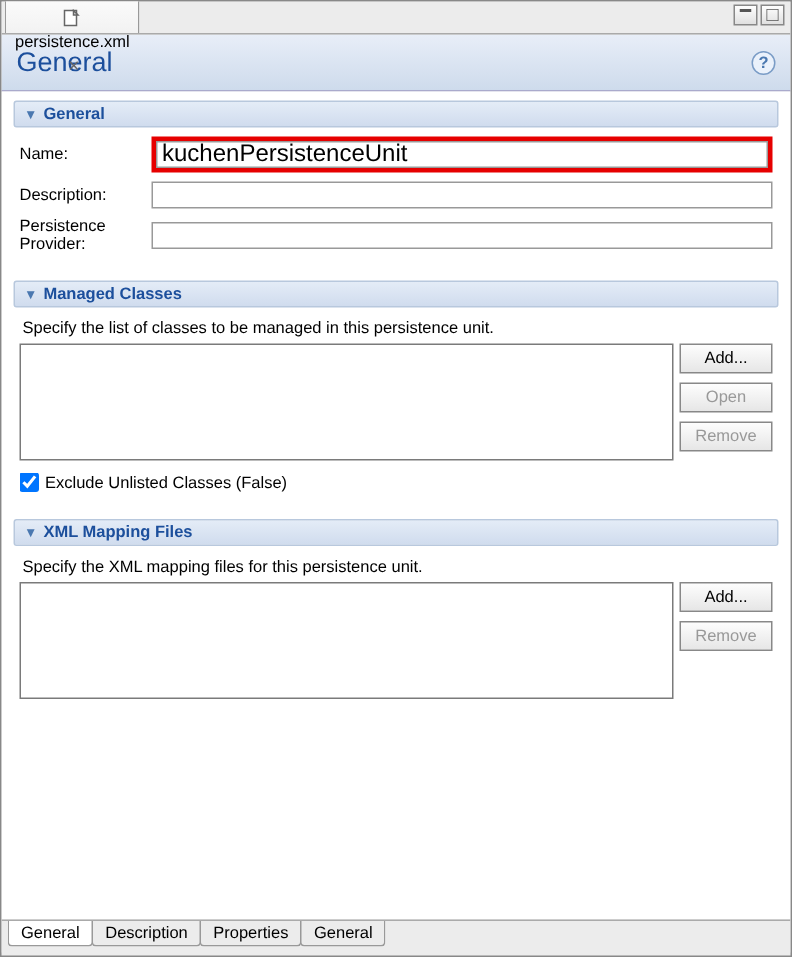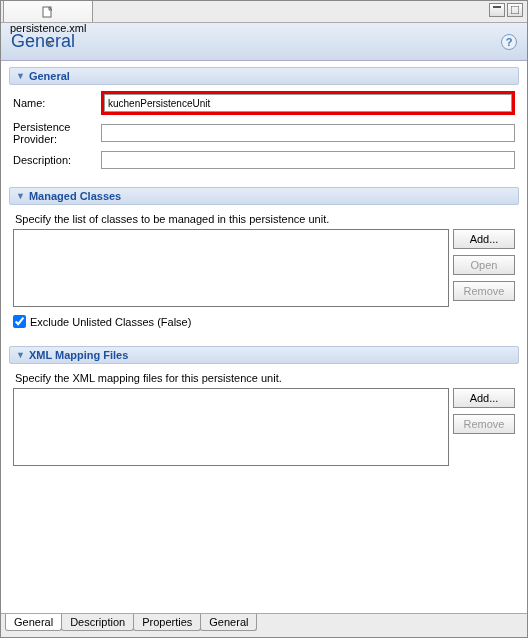--- a/index.html
+++ b/index.html
@@ -117,21 +117,21 @@
     margin-bottom: 6px;
   }
   .form-row label {
     width: 88px;
     font-size: 11px;
     color: #000;
   }
   .form-row input[type=text] {
     flex: 1;
     border: 1px solid #999;
-    font-size: 10px;
+    font-size: 16px;
     padding: 2px 3px;
     height: 18px;
   }
   .highlight-box {
     border: 3px solid #e60000;
     padding: 0;
   }
   .desc-text {
     font-size: 11px;
     color: #000;
@@ -236,25 +236,25 @@
       <span>General</span>
     </div>
     <div class="section-body">
       <div class="form-row">
         <label>Name:</label>
         <span class="highlight-box" style="flex:1;display:flex;">
           <input type="text" style="border: 1px solid rgb(153, 153, 153);" value="kuchenPersistenceUnit">
         </span>
       </div>
       <div class="form-row">
+        <label>Description:</label>
+        <input type="text" value="" style="">
+      </div>
+      <div class="form-row">
         <label>Persistence Provider:</label>
-        <input type="text" value="" style="">
-      </div>
-      <div class="form-row">
-        <label>Description:</label>
         <input type="text" value="" style="">
       </div>
     </div>
   </div>
 
   <div class="section">
     <div class="section-header">
       <span class="triangle">▼</span>
       <span>Managed Classes</span>
     </div>

